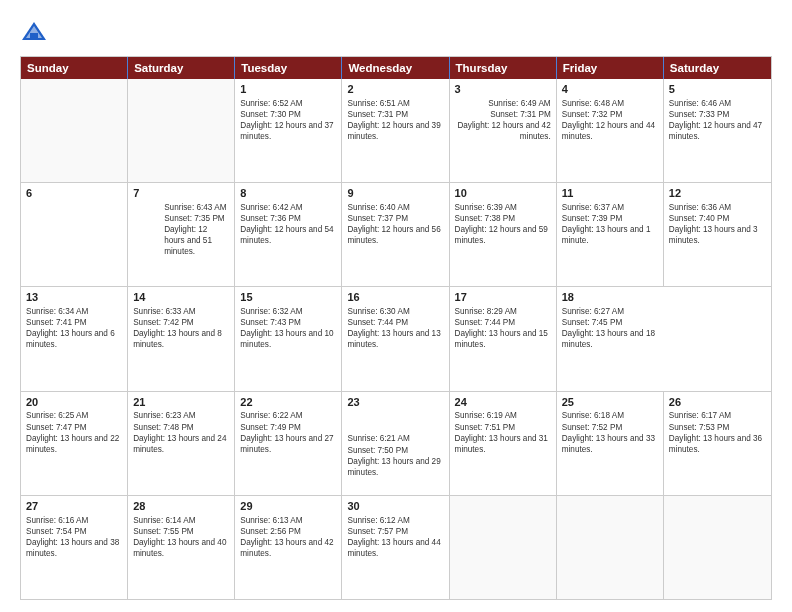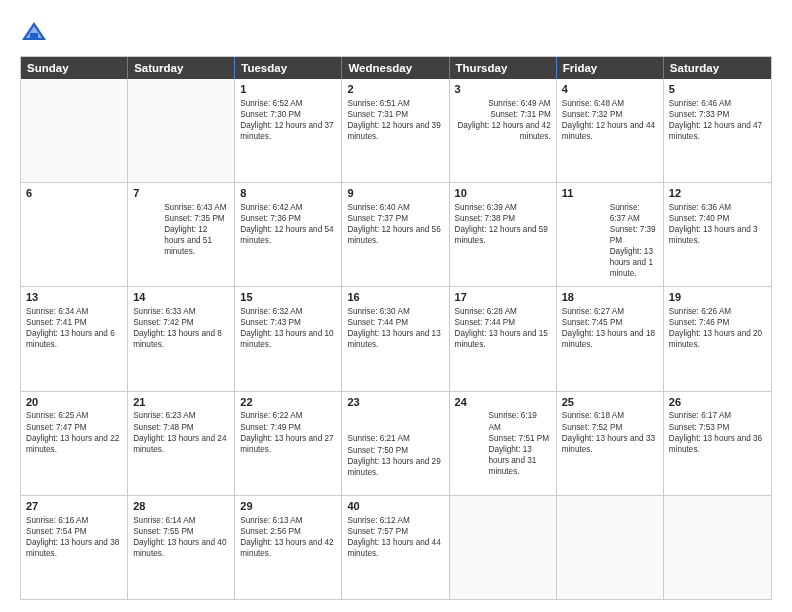--- a/index.html
+++ b/index.html
@@ -62,21 +62,21 @@
     }
     .calendar {
       flex: 1;
       display: flex;
       flex-direction: column;
       border: 1px solid #ccc;
     }
     .cal-header {
       display: grid;
       grid-template-columns: repeat(7, 1fr);
-      background: #404040;
+      background: #7f1d1d;
     }
     .cal-header-cell {
       color: #fff;
       font-size: 11.5px;
       font-weight: bold;
       padding: 5px 6px;
       text-align: left;
       border-right: 1px solid #4a80d8;
     }
     .cal-header-cell:last-child { border-right: none; }
@@ -205,21 +205,21 @@
 Daylight: 12 hours and 56 minutes.</div>
           </div>
           <div class="cal-cell">
             <span class="day-num">10</span>
             <div class="cell-info" style="white-space: pre-line;">Sunrise: 6:39 AM
 Sunset: 7:38 PM
 Daylight: 12 hours and 59 minutes.</div>
           </div>
           <div class="cal-cell">
             <span class="day-num">11</span>
-            <div class="cell-info" style="white-space: pre-line; margin-left: 48px;">Sunrise: 6:37 AM
+            <div class="cell-info" style="white-space: pre-line;">Sunrise: 6:37 AM
 Sunset: 7:39 PM
 Daylight: 13 hours and 1 minute.</div>
           </div>
           <div class="cal-cell">
             <span class="day-num">12</span>
             <div class="cell-info" style="white-space: pre-line;">Sunrise: 6:36 AM
 Sunset: 7:40 PM
 Daylight: 13 hours and 3 minutes.</div>
           </div>
         </div>
@@ -243,36 +243,30 @@
 Daylight: 13 hours and 10 minutes.</div>
           </div>
           <div class="cal-cell">
             <span class="day-num">16</span>
             <div class="cell-info" style="white-space: pre-line;">Sunrise: 6:30 AM
 Sunset: 7:44 PM
 Daylight: 13 hours and 13 minutes.</div>
           </div>
           <div class="cal-cell">
             <span class="day-num">17</span>
-            <div class="cell-info" style="white-space: pre-line;">Sunrise: 6:28 AM
+            <div class="cell-info" style="white-space: pre-line;">Sunrise: 8:29 AM
 Sunset: 7:44 PM
 Daylight: 13 hours and 15 minutes.</div>
           </div>
           <div class="cal-cell">
             <span class="day-num">18</span>
             <div class="cell-info" style="white-space: pre-line;">Sunrise: 6:27 AM
 Sunset: 7:45 PM
 Daylight: 13 hours and 18 minutes.</div>
           </div>
-          <div class="cal-cell">
-            <span class="day-num">19</span>
-            <div class="cell-info" style="white-space: pre-line;">Sunrise: 6:26 AM
-Sunset: 7:46 PM
-Daylight: 13 hours and 20 minutes.</div>
-          </div>
         </div>
         <div class="cal-row">
           <div class="cal-cell">
             <span class="day-num">20</span>
             <div class="cell-info" style="white-space: pre-line;">Sunrise: 6:25 AM
 Sunset: 7:47 PM
 Daylight: 13 hours and 22 minutes.</div>
           </div>
           <div class="cal-cell">
             <span class="day-num">21</span>
@@ -287,21 +281,21 @@
 Daylight: 13 hours and 27 minutes.</div>
           </div>
           <div class="cal-cell">
             <span class="day-num">23</span>
             <div class="cell-info" style="white-space: pre-line; margin-top: 24px;">Sunrise: 6:21 AM
 Sunset: 7:50 PM
 Daylight: 13 hours and 29 minutes.</div>
           </div>
           <div class="cal-cell">
             <span class="day-num">24</span>
-            <div class="cell-info" style="white-space: pre-line; margin-left: 34px;">Sunrise: 6:19 AM
+            <div class="cell-info" style="white-space: pre-line;">Sunrise: 6:19 AM
 Sunset: 7:51 PM
 Daylight: 13 hours and 31 minutes.</div>
           </div>
           <div class="cal-cell">
             <span class="day-num">25</span>
             <div class="cell-info" style="white-space: pre-line;">Sunrise: 6:18 AM
 Sunset: 7:52 PM
 Daylight: 13 hours and 33 minutes.</div>
           </div>
           <div class="cal-cell">
@@ -324,21 +318,21 @@
 Sunset: 7:55 PM
 Daylight: 13 hours and 40 minutes.</div>
           </div>
           <div class="cal-cell">
             <span class="day-num">29</span>
             <div class="cell-info" style="white-space: pre-line;">Sunrise: 6:13 AM
 Sunset: 2:56 PM
 Daylight: 13 hours and 42 minutes.</div>
           </div>
           <div class="cal-cell">
-            <span class="day-num">40</span>
+            <span class="day-num">30</span>
             <div class="cell-info" style="white-space: pre-line;">Sunrise: 6:12 AM
 Sunset: 7:57 PM
 Daylight: 13 hours and 44 minutes.</div>
           </div>
           <div class="cal-cell empty"></div>
           <div class="cal-cell empty"></div>
           <div class="cal-cell empty"></div>
         </div>
       </div>
   </div>

